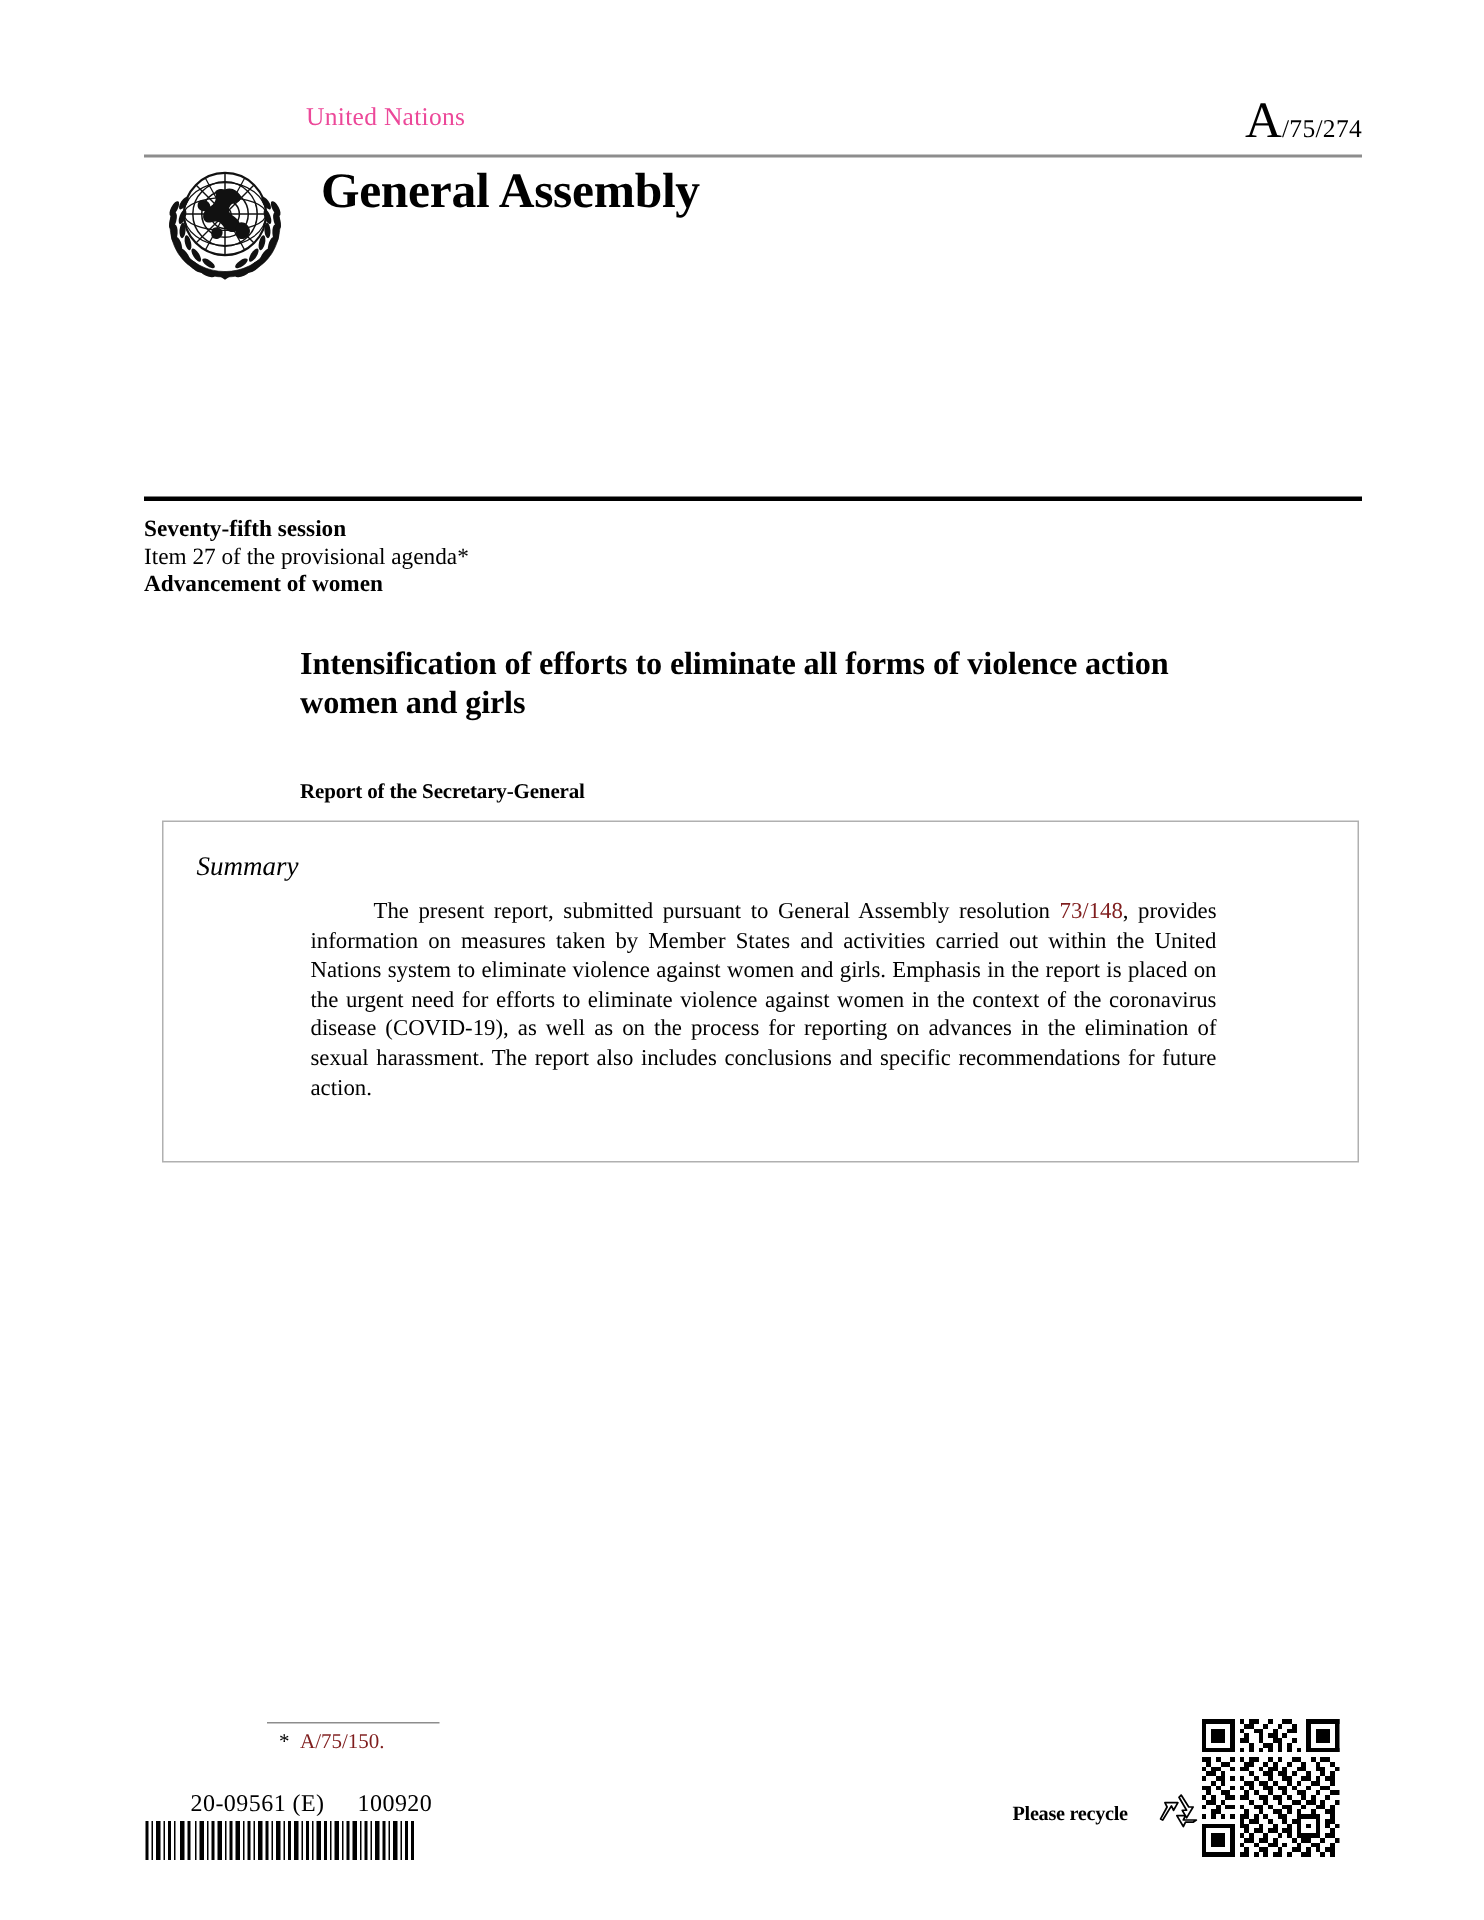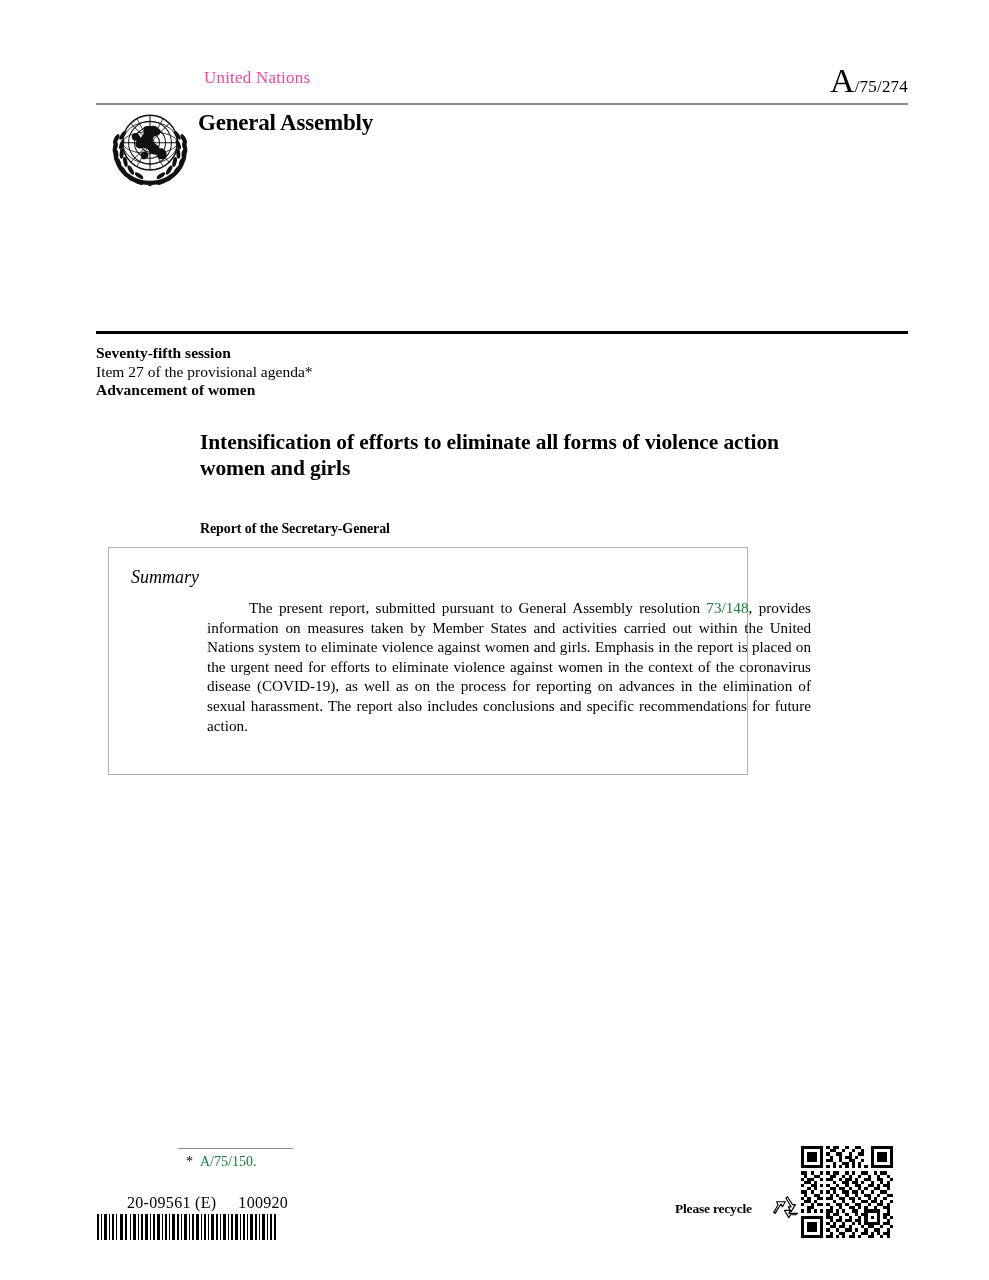--- a/index.html
+++ b/index.html
@@ -73,23 +73,23 @@
     position: absolute;
     left: 104px;
     top: 108px;
     width: 92px;
     height: 84px;
   }
   .emblem svg { display: block; width: 92px; height: 84px; }
 
   .ga-title {
     position: absolute;
-    left: 198px;
+    left: 214px;
     top: 110px;
-    font-size: 23px;
+    font-size: 33px;
     font-weight: bold;
     letter-spacing: -0.2px;
     white-space: nowrap;
   }
 
   .distr-block {
     position: absolute;
     left: 640px;
     top: 124px;
     font-size: 16px;
@@ -135,21 +135,21 @@
     margin: 0;
     padding-top: 40px;
     letter-spacing: -0.1px;
   }
 
   
   .summary-box {
     position: absolute;
     left: 108px;
     top: 547px;
-    width: 640px;
+    width: 798px;
     height: 228px;
     border: 1px solid #b0b0b0;
     box-sizing: border-box;
     background: #ffffff;
   }
   .summary-label {
     position: absolute;
     left: 22px;
     top: 19px;
     font-size: 18px;
@@ -160,21 +160,21 @@
     left: 98px;
     top: 50px;
     width: 604px;
     font-size: 15.2px;
     line-height: 19.6px;
     text-align: justify;
     text-indent: 42px;
     margin: 0;
   }
   .lnk {
-    color: #15803d;
+    color: #7f1d1d;
   }
 
   
   .footnote-rule {
     position: absolute;
     left: 178px;
     top: 1148px;
     width: 115px;
     height: 1px;
     background: #8d8d8d;

